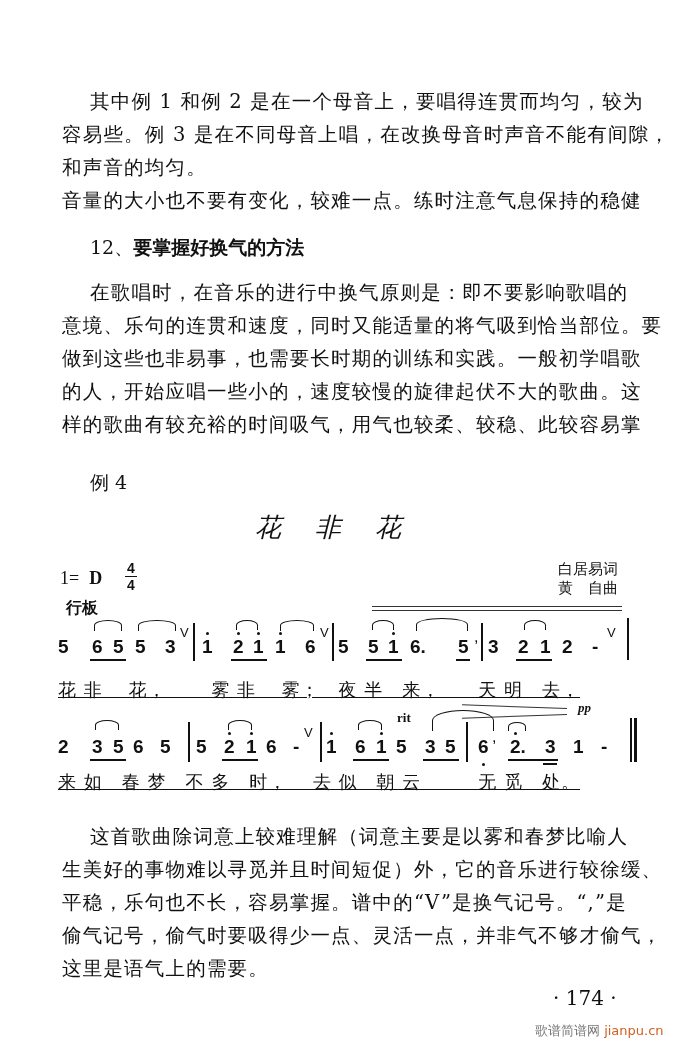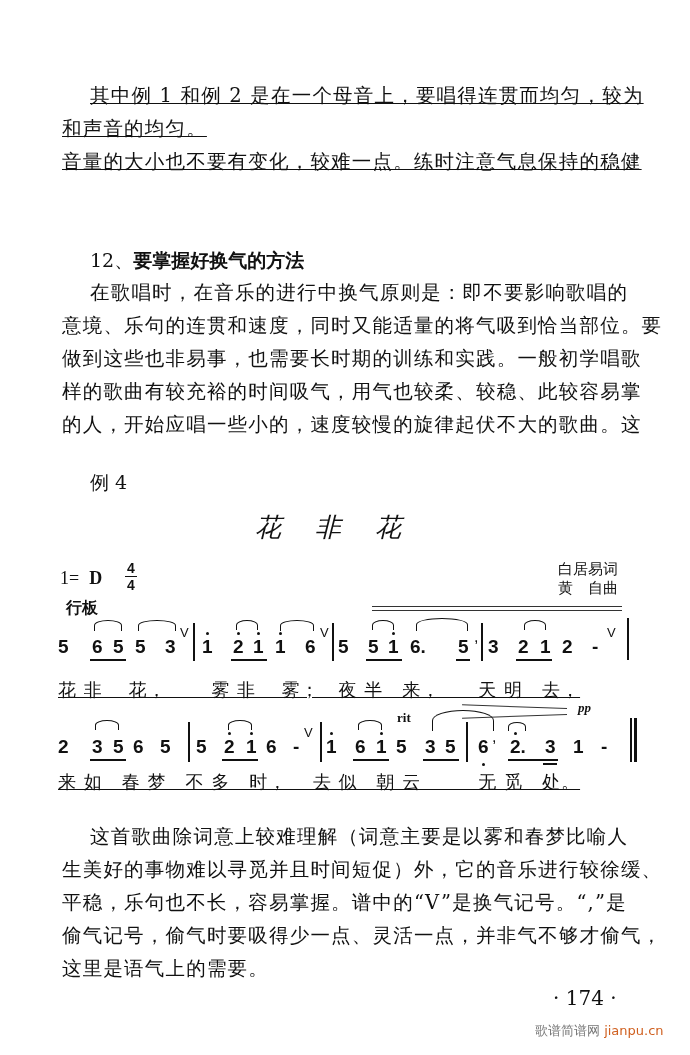--- a/index.html
+++ b/index.html
@@ -34,36 +34,37 @@
   .dyn { position:absolute; font-size:13px; font-weight:bold; font-style:italic; }
   .hair { position:absolute; height:0; border-top:1px solid #333; }
   .pagenum { position:absolute; left:553px; top:986px; font-size:20px; }
   .watermark { position:absolute; left:535px; top:1022px; font-size:13px; color:#777;
                font-family:"DejaVu Sans", sans-serif; }
   .watermark span.url { color:#d06020; }
 </style>
 </head>
 <body>
 
-<div class="para" style="top:79px;text-decoration:underline;">
+<div class="para" style="top:85px;">
   <span class="line indent">其中例 1 和例 2 是在一个母音上，要唱得连贯而均匀，较为</span>
+  <span class="line">容易些。例 3 是在不同母音上唱，在改换母音时声音不能有间隙，</span>
   <span class="line">和声音的均匀。</span>
   <span class="line">音量的大小也不要有变化，较难一点。练时注意气息保持的稳健</span>
 </div>
 
-<div class="heading" style="top:248px;text-align:right;">
+<div class="heading" style="top:235px;text-align:right;">
   <span>12、</span><b>要掌握好换气的方法</b>
 </div>
 
 <div class="para" style="top:276px;">
   <span class="line indent">在歌唱时，在音乐的进行中换气原则是：即不要影响歌唱的</span>
   <span class="line">意境、乐句的连贯和速度，同时又能适量的将气吸到恰当部位。要</span>
   <span class="line">做到这些也非易事，也需要长时期的训练和实践。一般初学唱歌</span>
+  <span class="line">的人，开始应唱一些小的，速度较慢的旋律起伏不大的歌曲。这</span>
   <span class="line">样的歌曲有较充裕的时间吸气，用气也较柔、较稳、此较容易掌</span>
-  <span class="line">的人，开始应唱一些小的，速度较慢的旋律起伏不大的歌曲。这</span>
 </div>
 
 <div class="example-label">例 4</div>
 
 <div class="song-title">花非花</div>
 <div class="key">
   <span>1=</span><b>D</b>
 </div>
 <div class="timesig">
   <div>4</div>

